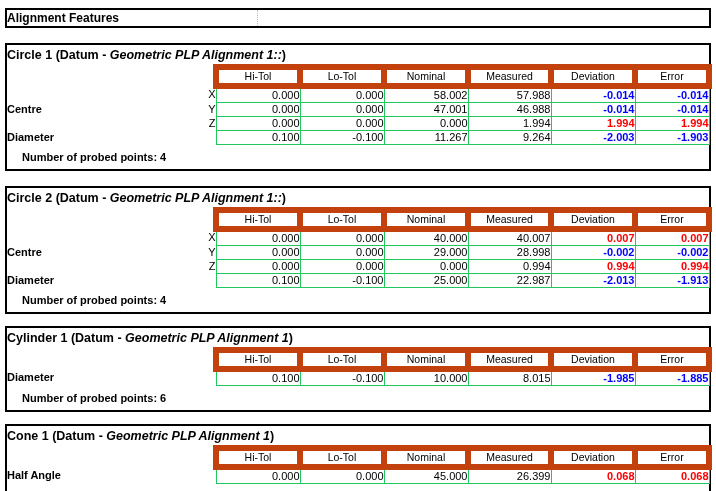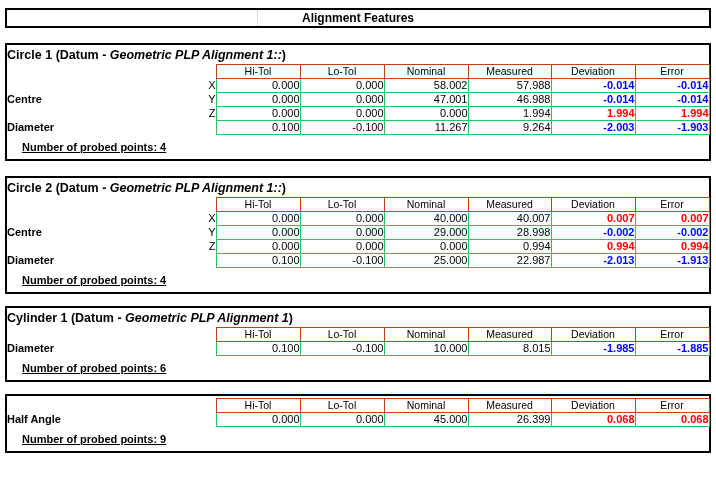--- a/index.html
+++ b/index.html
@@ -13,21 +13,21 @@
     overflow: hidden;
     box-sizing: border-box;
     padding-top: 8px;
   }
   .banner {
     position: relative;
     margin: 0 5px 15px 5px;
     border: 2px solid #000;
     height: 16px;
     line-height: 16px;
-    text-align: center;
+    text-align: left;
     font-size: 12px;
     font-weight: bold;
   }
   .banner .page-marker {
     position: absolute;
     left: 250px;
     top: 0;
     height: 100%;
     width: 0;
     border-left: 1px dotted #c0c0c0;
@@ -66,38 +66,37 @@
     text-align: left;
     padding-left: 15px;
     font-size: 11px;
   }
   td.lbl-axis {
     text-align: right;
     padding-right: 10px;
     font-size: 11px;
   }
   th.hdr {
-    border: 1px solid #c2410c;
+    border: 6px solid #c2410c;
     font-weight: normal;
     text-align: center;
     font-size: 10.5px;
   }
   td.num {
     border: 1px solid #22c55e;
     text-align: right;
     padding-right: 4px;
     font-size: 11px;
   }
   td.dev { font-weight: bold; text-align: right; }
   .points {
     margin-top: 6px;
     padding-left: 15px;
     font-size: 11px;
     font-weight: bold;
-    text-decoration: underline;
   }
 </style>
 </head>
 <body>
 
 <div class="page">
 
   <div class="banner">
     <span class="page-marker"></span>
     <span>Alignment Features</span>
@@ -281,20 +280,21 @@
             <td class="num">8.015</td>
             <td class="num dev" style="color: rgb(0, 0, 255);">-1.985</td>
             <td class="num dev" style="color: rgb(0, 0, 255);">-1.885</td>
           </tr>
         </tbody>
       </table>
       <div class="points">Number of probed points: 6</div>
     </div>
 
   <div class="feature">
+      <div class="f-title"><span class="prefix">Cone 1 (Datum - </span><span class="datum">Geometric PLP Alignment 1</span><span class="suffix">)</span></div>
       <table class="mtable">
         <colgroup>
           <col style="width: 150px;">
           <col style="width: 59px;">
           <col style="width: 84px;">
           <col style="width: 84px;">
           <col style="width: 84px;">
           <col style="width: 83px;">
           <col style="width: 84px;">
           <col style="width: 74px;">

